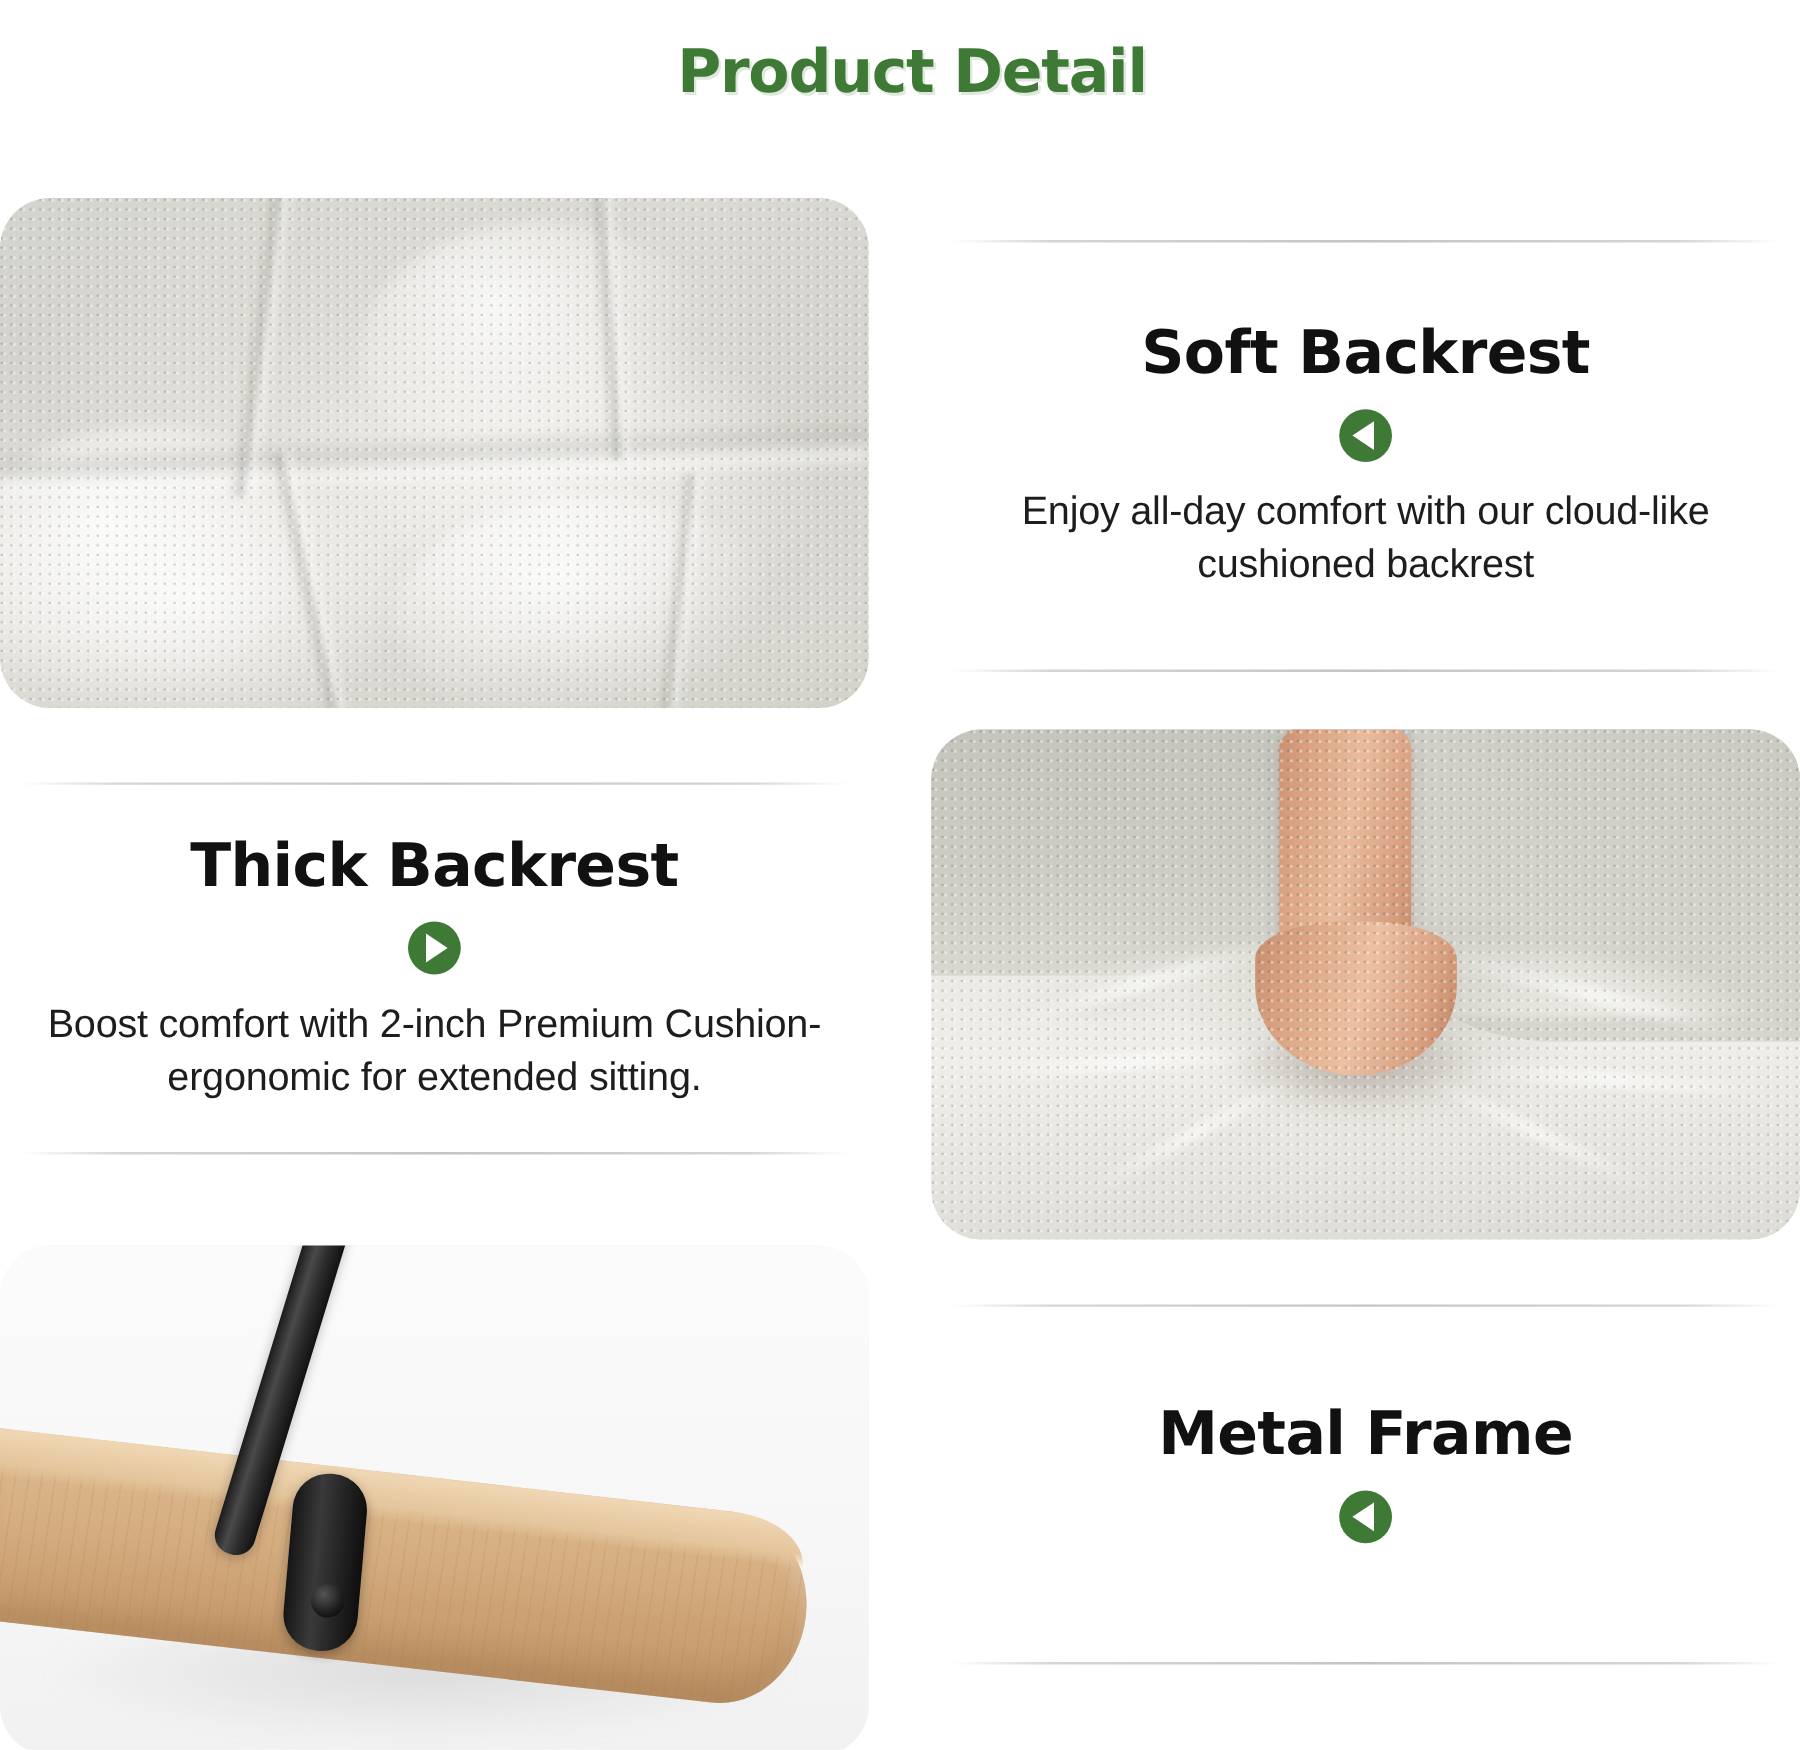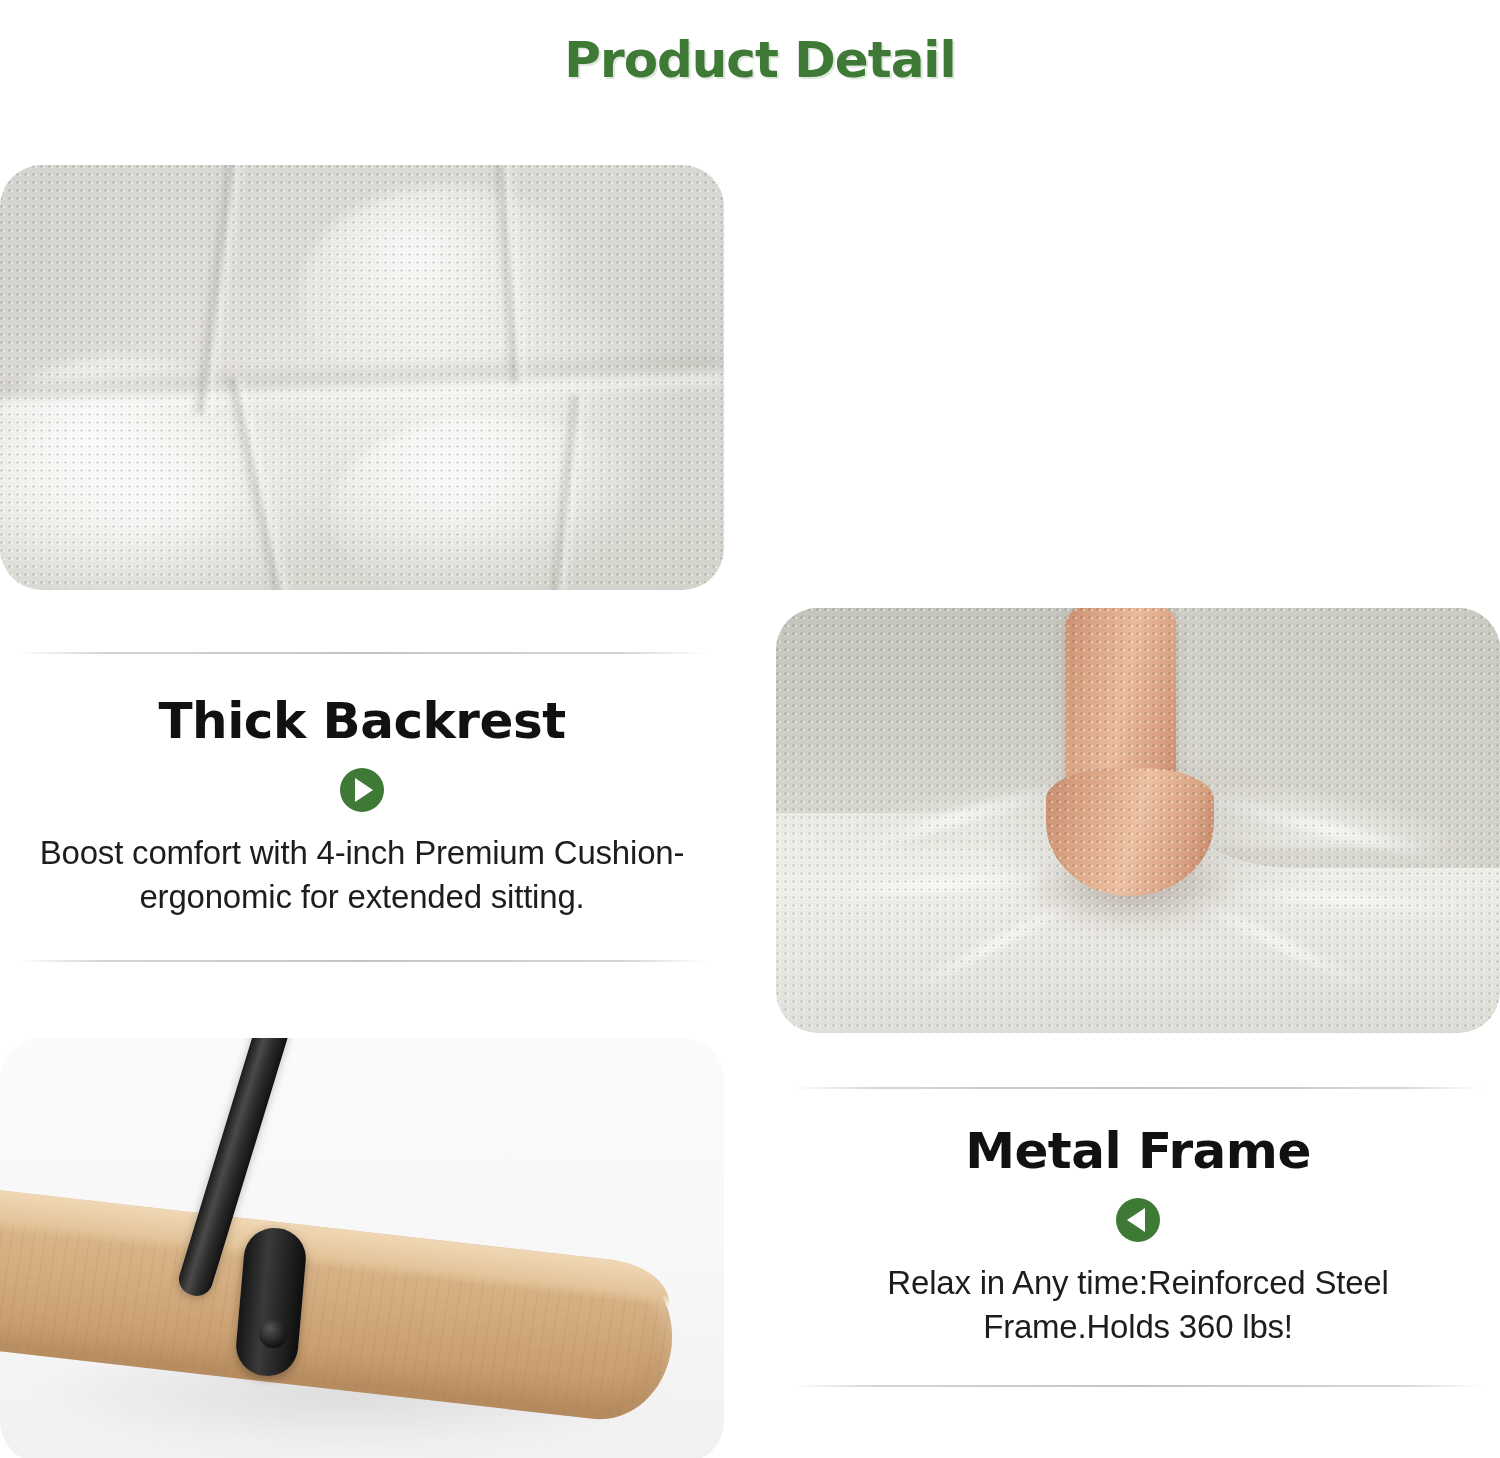--- a/index.html
+++ b/index.html
@@ -308,30 +308,42 @@
       <div class="lobe l3"></div>
       <div class="hcrease"></div>
       <div class="seam s1"></div>
       <div class="seam s2"></div>
       <div class="seam s3"></div>
       <div class="seam s4"></div>
       <div class="knit"></div>
       <div class="knit2"></div>
     </div>
 
+    <div class="textblock tb-right tb1">
+      <div class="divider"></div>
+      <div class="tb-inner">
+        <div class="feature-title">Soft Backrest</div>
+        <svg class="arrow" viewBox="0 0 46 46">
+          <circle cx="23" cy="23" r="22" fill="#3E7A36"></circle>
+          <polygon points="30,11 30,35 12,23" fill="#ffffff"></polygon>
+        </svg>
+        <div class="feature-desc">Enjoy all-day comfort with our cloud-like cushioned backrest</div>
+      </div>
+      <div class="divider"></div>
+    </div>
 
     <div class="textblock tb-left tb2">
       <div class="divider"></div>
       <div class="tb-inner">
         <div class="feature-title">Thick Backrest</div>
         <svg class="arrow" viewBox="0 0 46 46">
           <circle cx="23" cy="23" r="22" fill="#3E7A36"></circle>
           <polygon points="16,11 16,35 34,23" fill="#ffffff"></polygon>
         </svg>
-        <div class="feature-desc">Boost comfort with 4-inch Premium Cushion-ergonomic for extended sitting.</div>
+        <div class="feature-desc">Boost comfort with 2-inch Premium Cushion-ergonomic for extended sitting.</div>
       </div>
       <div class="divider"></div>
     </div>
 
     <div class="photo ph2">
       <div class="ph2-bg"></div>
       <div class="backwall"></div>
       <div class="backwall-r"></div>
       <div class="seatlip"></div>
       <div class="dimple"></div>
@@ -359,19 +371,18 @@
     </div>
 
     <div class="textblock tb-right tb3">
       <div class="divider"></div>
       <div class="tb-inner">
         <div class="feature-title">Metal Frame</div>
         <svg class="arrow" viewBox="0 0 46 46">
           <circle cx="23" cy="23" r="22" fill="#3E7A36"></circle>
           <polygon points="30,11 30,35 12,23" fill="#ffffff"></polygon>
         </svg>
-        <div class="feature-desc">Relax in Any time:Reinforced Steel Frame.Holds 360 lbs!</div>
       </div>
       <div class="divider"></div>
     </div>
 
   </div>
 </div>
 
 </body></html>

